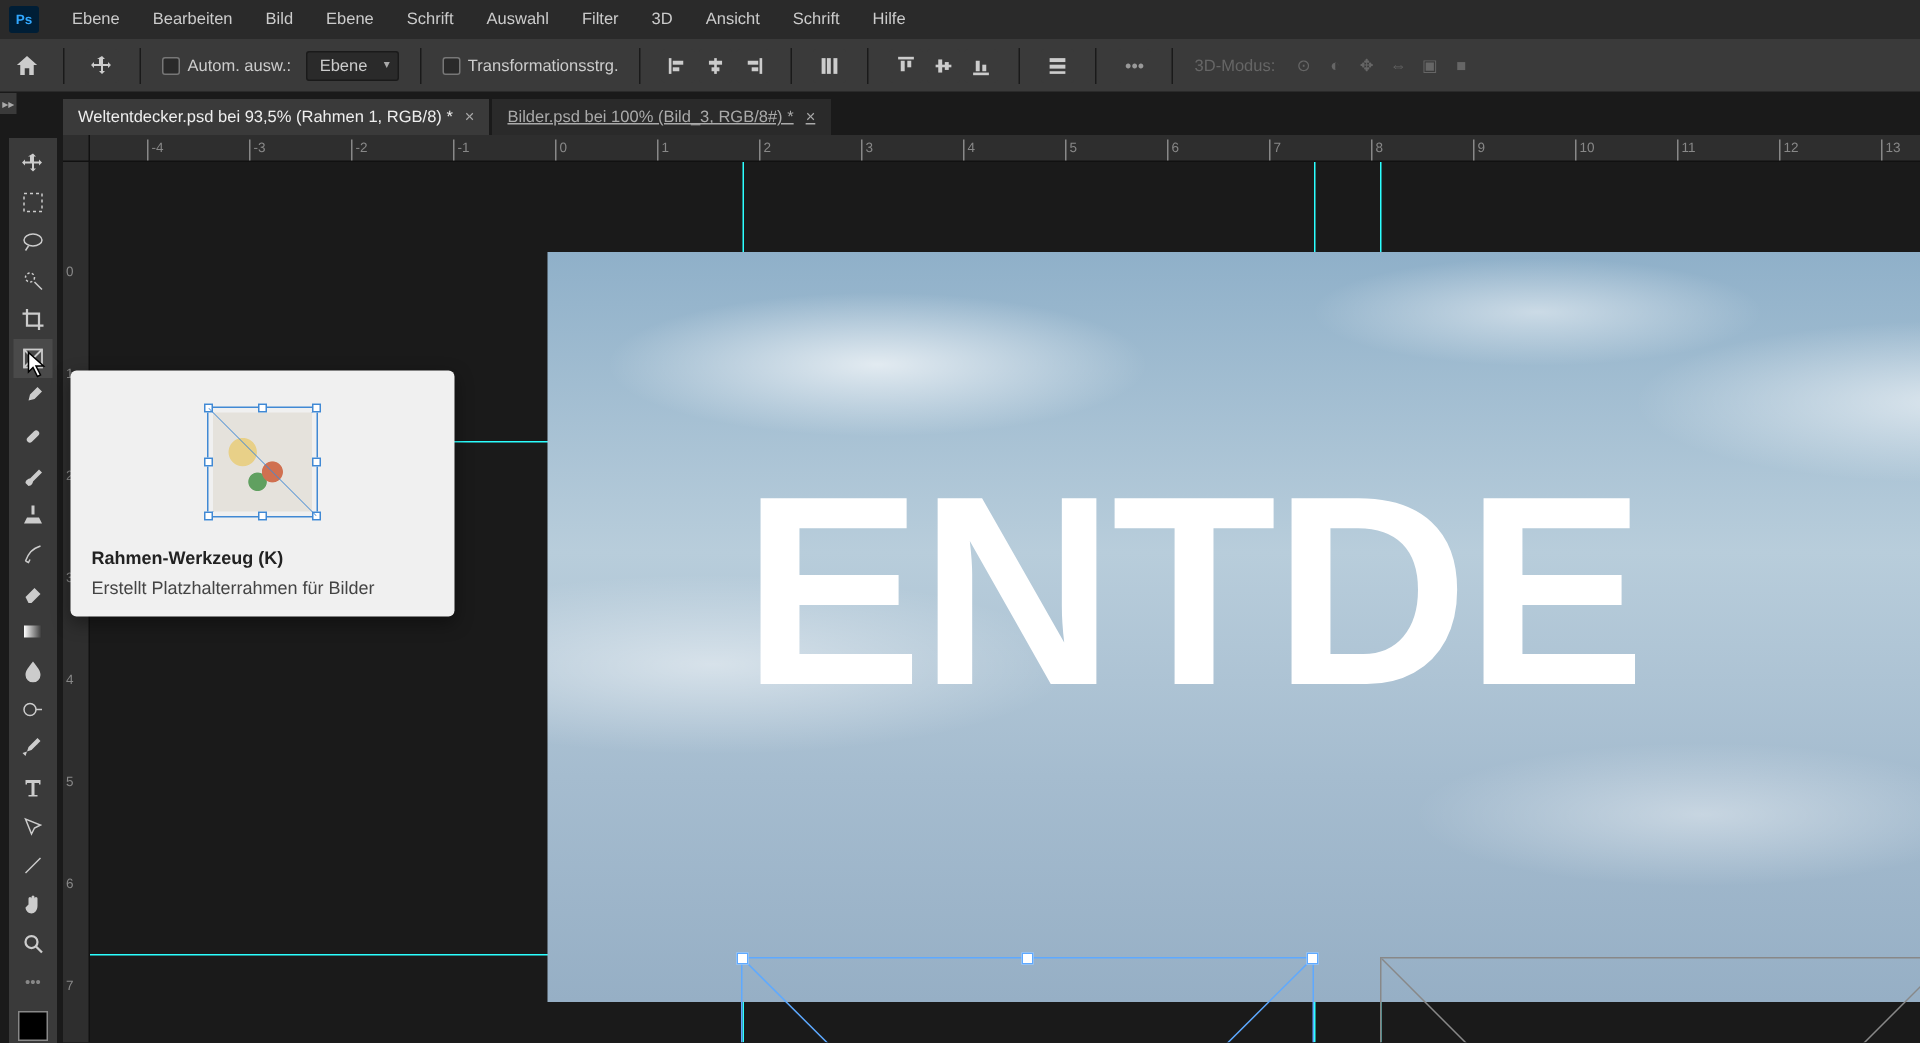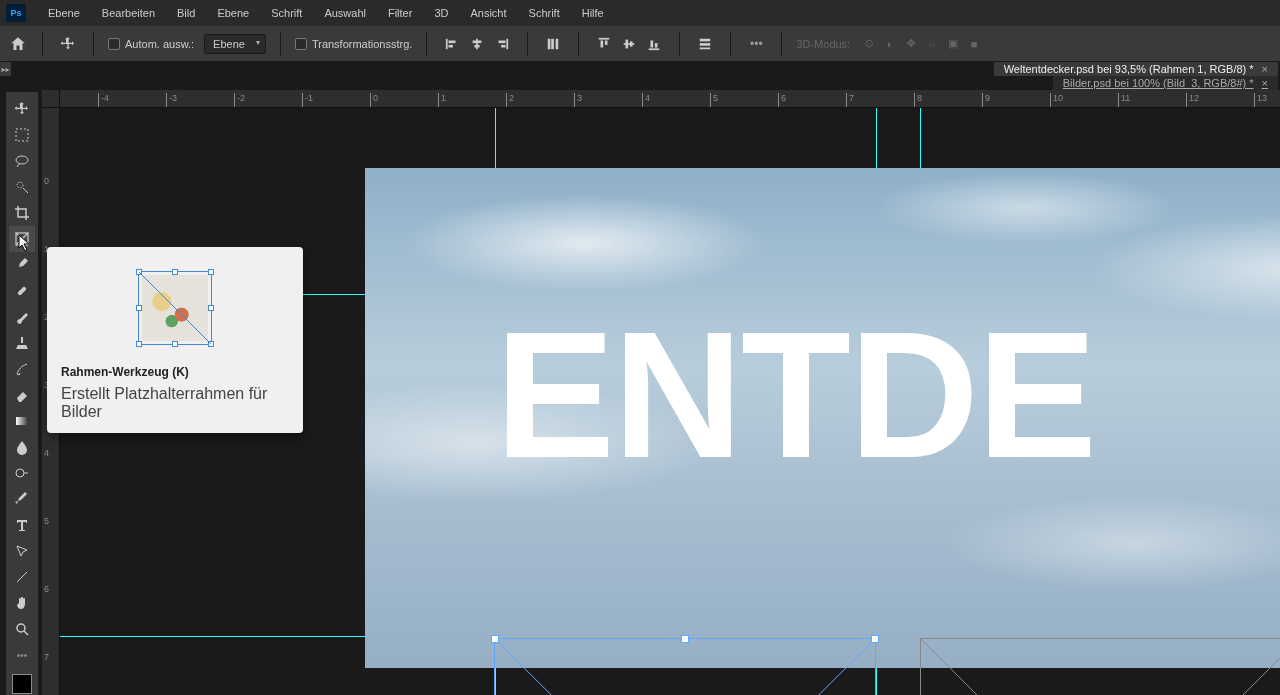--- a/index.html
+++ b/index.html
@@ -21,21 +21,21 @@
 .align-group { display: flex; gap: 3px; }
 .align-btn { width: 22px; height: 22px; background: #3a3a3a; display: flex; align-items: center; justify-content: center; cursor: pointer; border-radius: 2px; color: #999; }
 .opt-text-dim { color: #666; }
 .mini-icons { display: flex; gap: 3px; }
 .mini-icon { width: 18px; height: 18px; color: #666; display: flex; align-items: center; justify-content: center; }
 
 
 .panel-strip { position: absolute; left: 0; top: 62px; width: 11px; height: 14px; background: #3a3a3a; color: #aaa; font-size: 8px; display: flex; align-items: center; justify-content: center; z-index: 5; }
 
 
-.tabsbar { height: 28px; background: #1a1a1a; display: flex; align-items: flex-end; padding-left: 42px; flex-direction: column; }
+.tabsbar { height: 28px; background: #1a1a1a; display: flex; align-items: flex-end; padding-left: 42px; }
 .tab { height: 24px; padding: 0 10px; background: #3a3a3a; color: #eee; display: flex; align-items: center; gap: 8px; font-size: 11px; margin-right: 2px; cursor: pointer; }
 .tab.inactive { background: #2a2a2a; color: #aaa; text-decoration: underline; }
 .tab-close { color: #aaa; font-size: 11px; cursor: pointer; }
 
 
 .toolbar { position: absolute; left: 6px; top: 92px; width: 32px; background: #3a3a3a; display: flex; flex-direction: column; align-items: center; padding: 4px 0; }
 .tool { width: 26px; height: 26px; display: flex; align-items: center; justify-content: center; cursor: pointer; color: #ccc; margin: 0; position: relative; }
 .tool.active { background: #4a4a4a; }
 .tool svg { width: 16px; height: 16px; }
 .color-swatch { width: 20px; height: 20px; border: 1px solid #888; margin-top: 6px; }
@@ -76,21 +76,21 @@
 
 
 .tooltip { position: absolute; left: 47px; top: 247px; width: 256px; background: #f0f0f0; border-radius: 4px; box-shadow: 0 4px 12px rgba(0,0,0,0.4); padding: 16px 14px 12px; color: #222; z-index: 20; }
 .tooltip-img { width: 74px; height: 74px; border: 1px solid #4189d4; margin: 8px auto 20px; position: relative; }
 .tooltip-img::before, .tooltip-img::after { content:''; position:absolute; background:#4189d4; }
 .tooltip-img::before { left:0; right:0; top:0; height:100%; background: linear-gradient(to bottom right, transparent calc(50% - 0.5px), #4189d4, transparent calc(50% + 0.5px)); }
 .tooltip-img::after { left:0; right:0; top:0; height:100%; background: linear-gradient(to bottom left, transparent calc(50% - 0.5px), #4189d4, transparent calc(50% + 0.5px)); }
 .tooltip-img .timg { position: absolute; inset: 3px; background: radial-gradient(circle at 30% 40%, #e8d088 0 15%, transparent 16%), radial-gradient(circle at 60% 60%, #d07050 0 12%, transparent 13%), radial-gradient(circle at 45% 70%, #60a060 0 10%, transparent 11%), #e5e2dc; }
 .tooltip-img .th { position:absolute; width:6px; height:6px; background:#fff; border:1px solid #4189d4; }
 .tt-title { font-size: 12px; font-weight: 600; margin-bottom: 6px; }
-.tt-desc { font-size: 16px; color: #444; }
+.tt-desc { font-size: 12px; color: #444; }
 
 
 .cursor { position: absolute; left: 18px; top: 234px; width: 14px; height: 18px; z-index: 30; pointer-events: none; }
 </style>
 </head>
 <body>
 
 <div class="menubar">
   <div class="app-icon">Ps</div>
   <div class="menu-item">Ebene</div>

